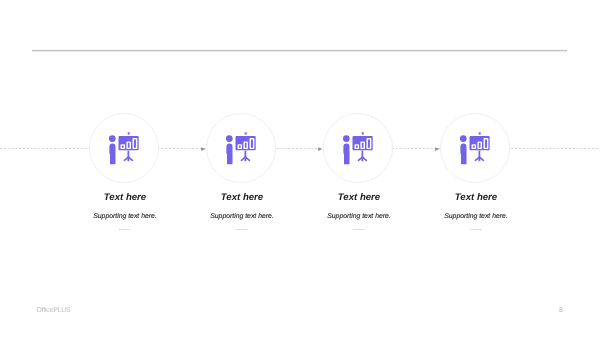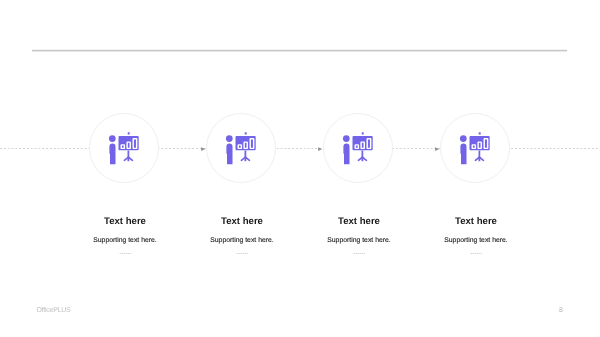--- a/index.html
+++ b/index.html
@@ -14,21 +14,21 @@
   .timeline{position:absolute;left:0;top:148px;width:600px;height:1px;
     background-image:linear-gradient(to right,#d2d2d2 0 1.75px,rgba(255,255,255,0) 1.75px 3.85px);
     background-size:3.85px 1px;}
 
   .node{position:absolute;top:113px;width:70.3px;height:70.3px;border-radius:50%;
         border:1px solid #efefef;background:#fff;box-sizing:border-box;}
   .icon{position:absolute;left:18.1px;top:17.5px;width:31px;height:32px;overflow:visible;}
 
   .arrow{position:absolute;top:146.5px;width:4.4px;height:4.1px;overflow:visible;}
 
-  .col{position:absolute;top:216px;width:160px;text-align:center;will-change:transform;transform:translateZ(0);}
+  .col{position:absolute;top:192px;width:160px;text-align:center;will-change:transform;transform:translateZ(0);font-style:italic;}
   .t1{font-size:9.6px;font-weight:bold;color:#1b1b1b;line-height:11px;}
   .t2{font-size:6.85px;color:#1f1f1f;line-height:8px;margin-top:10px;-webkit-text-stroke:0.12px #1f1f1f;}
   .t3{font-size:8.5px;color:#b9b9b9;line-height:8px;margin-top:2px;letter-spacing:-0.35px;}
 
   .brand{transform:translateZ(0);position:absolute;left:36.6px;top:307.3px;font-size:7px;letter-spacing:-0.25px;line-height:8px;color:#c0c0c0;}
   .pageno{transform:translateZ(0);position:absolute;left:558.9px;top:307.3px;font-size:7px;line-height:8px;color:#b5b5b5;}
 </style>
 </head>
 <body>
 

